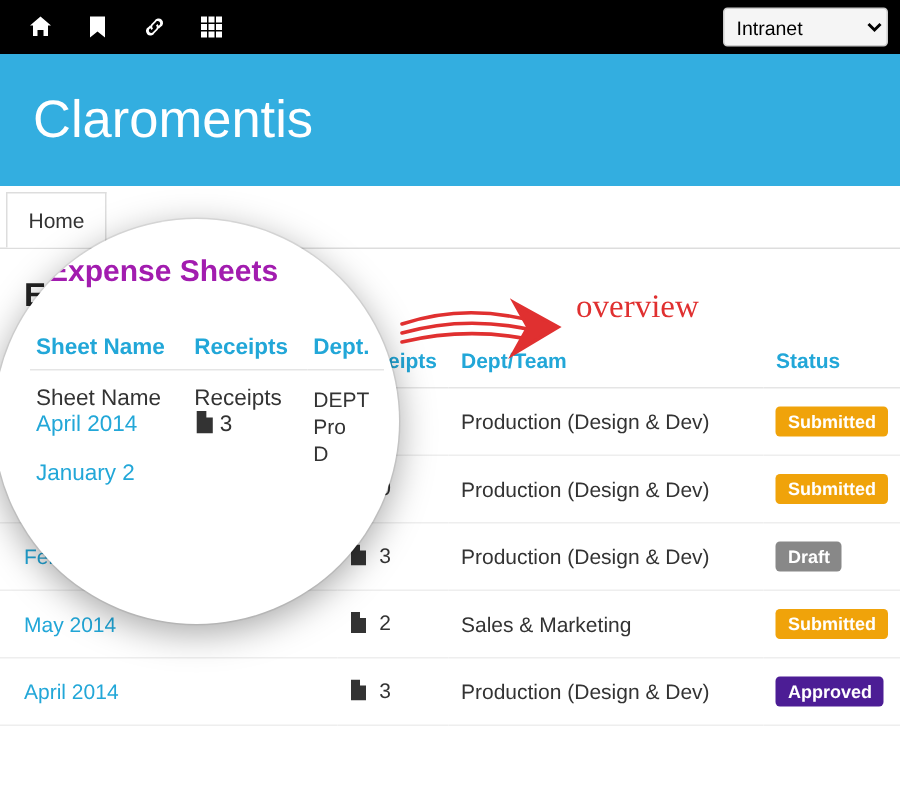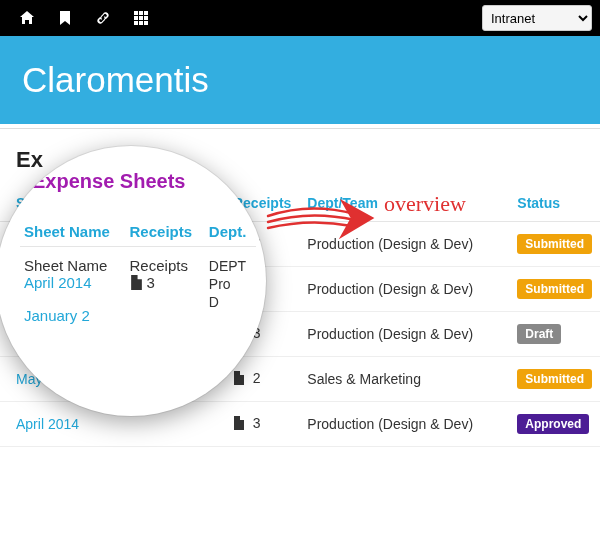--- a/index.html
+++ b/index.html
@@ -91,20 +91,21 @@
   <select>
     <option>Intranet</option>
   </select>
 </div>
 
 <div class="brandbar">
   <h1>Claromentis</h1>
 </div>
 
 <div class="tabrow">
+  <div class="tab">Home</div>
 </div>
 
 <div class="page-title">Ex</div>
 
 <table class="data">
   <thead>
     <tr>
       <th>Sheet Name</th>
       <th class="th-receipts">Receipts</th>
       <th class="th-dept">Dept/Team</th>

